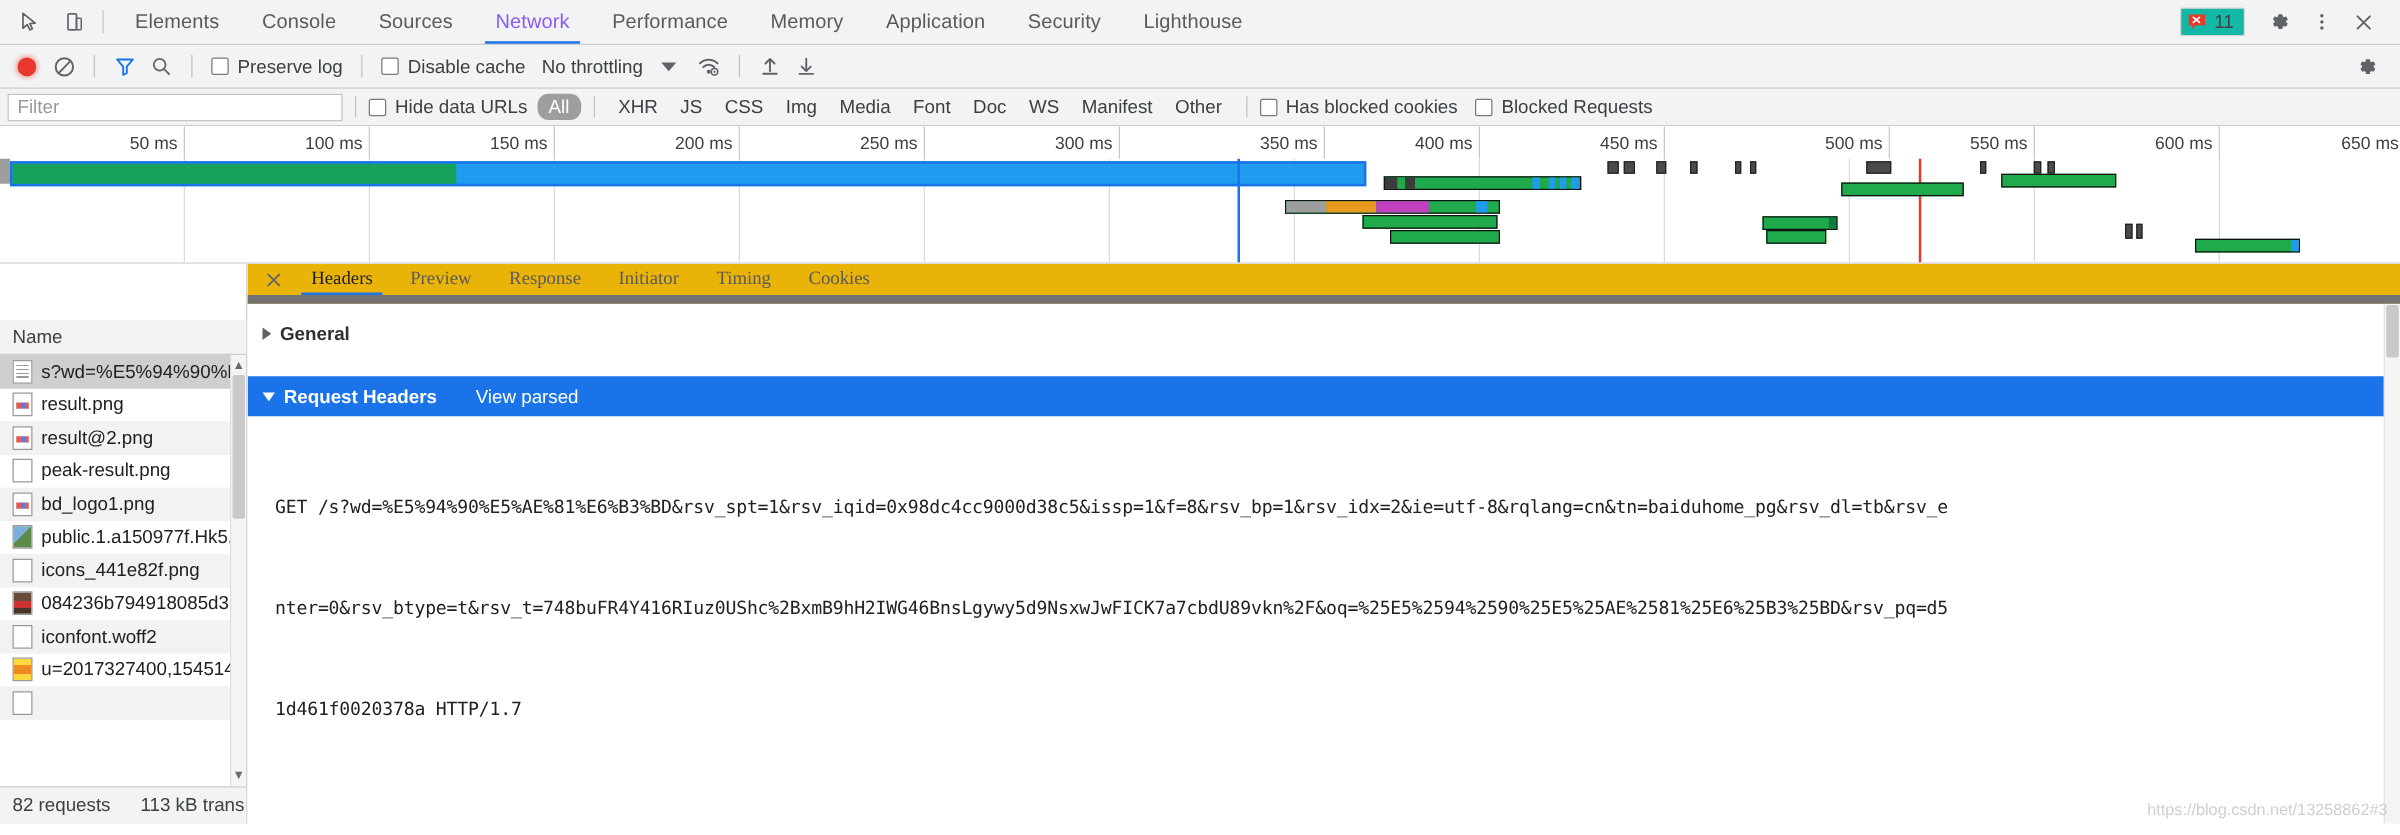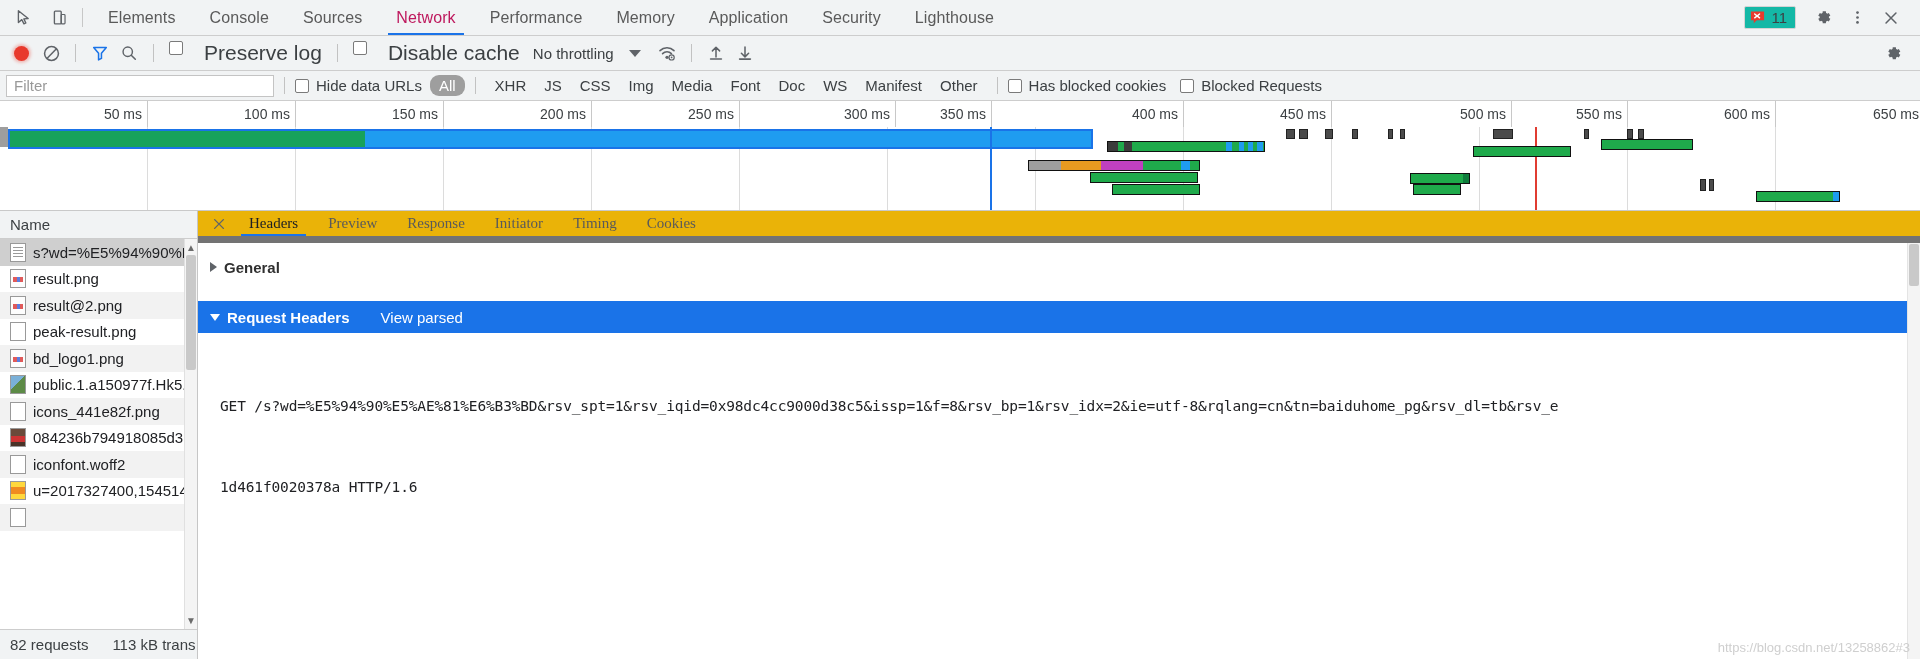--- a/index.html
+++ b/index.html
@@ -37,21 +37,21 @@
   .main-tabs { display: flex; align-items: stretch; }
   .main-tab {
     display: flex; align-items: center;
     padding: 0 17px;
     font-size: 16px;
     color: #5a5a5a;
     position: relative;
     white-space: nowrap;
     letter-spacing: .1px;
   }
-  .main-tab.active { color: #be185d; }
+  .main-tab.active { color: #8b5cf6; }
   .main-tab.active::after {
     content: ""; position: absolute;
     left: 9px; right: 9px; bottom: 0; height: 2px;
     background: #1a73e8;
   }
   .tb-right {
     margin-left: auto;
     display: flex; align-items: center;
     padding-right: 14px; gap: 4px;
   }
@@ -86,22 +86,22 @@
     box-shadow: 0 0 3px 2px rgba(232,57,44,.30);
     margin: 0 6px 0 4px;
   }
   .tbi {
     width: 26px; height: 26px;
     display: flex; align-items: center; justify-content: center;
     color: #5f6368;
   }
   .vline { width: 1px; height: 18px; background: #c2c2c2; margin: 0 8px; }
   .cbox-wrap {
-    display: flex; gap: 21px;
-    font-size: 21px; color: #3c4043;
+    display: flex; align-items: center; gap: 7px;
+    font-size: 15px; color: #3c4043;
     padding: 0 4px;
     white-space: nowrap;
   }
   .cbx {
     width: 14px; height: 14px;
     border: 1.6px solid #7a7a7a;
     border-radius: 2px;
     background: #fff;
     flex: none;
   }
@@ -218,21 +218,21 @@
     display: flex; flex-direction: column;
     background: #fff;
     position: relative;
   }
   .rl-head {
     height: 28px;
     background: #f1f3f4;
     border-bottom: 1px solid #cdcdcd;
     display: flex; align-items: center;
     padding-left: 10px;
-    font-size: 15px; color: #3c4043;
+    font-size: 15px; color: #3c4043; margin-top: 45px;
   }
   .rl-body { flex: 1; overflow: hidden; position: relative; }
   .rl-row {
     height: 26.5px;
     display: flex; align-items: center;
     gap: 7px; padding-left: 10px;
     font-size: 15px; color: #202124;
     white-space: nowrap;
     overflow: hidden;
   }
@@ -532,21 +532,21 @@
 </div>
 
 <div class="overview">
   <div class="ruler">
     <div class="tick" style="left:0;width:148px">50 ms</div>
     <div class="tick" style="left:148px;width:148px">100 ms</div>
     <div class="tick" style="left:296px;width:148px">150 ms</div>
     <div class="tick" style="left:444px;width:148px">200 ms</div>
     <div class="tick" style="left:592px;width:148px">250 ms</div>
     <div class="tick" style="left:748px;width:148px">300 ms</div>
-    <div class="tick" style="left:844px;width:148px">350 ms</div>
+    <div class="tick" style="left:912px;width:148px">350 ms</div>
     <div class="tick" style="left:1036px;width:148px">400 ms</div>
     <div class="tick" style="left:1184px;width:148px">450 ms</div>
     <div class="tick" style="left:1364px;width:148px">500 ms</div>
     <div class="tick" style="left:1480px;width:148px">550 ms</div>
     <div class="tick" style="left:1628px;width:148px">600 ms</div>
     <div class="tick" style="left:1776px;width:148px;border-right:0">650 ms</div>
   </div>
 
   <div class="ov-body">
     <div class="ov-grid" style="left:0;width:148px"></div>
@@ -704,21 +704,22 @@
       <div style="height:9px"></div>
       <div style="height:9px"></div>
       <div class="sec-head hl">
         <span class="tri"></span>
         <span>Request Headers</span>
         <span class="view-parsed">View parsed</span>
       </div>
 
       <div class="raw-block">
         <div class="ln">GET /s?wd=%E5%94%90%E5%AE%81%E6%B3%BD&amp;rsv_spt=1&amp;rsv_iqid=0x98dc4cc9000d38c5&amp;issp=1&amp;f=8&amp;rsv_bp=1&amp;rsv_idx=2&amp;ie=utf-8&amp;rqlang=cn&amp;tn=baiduhome_pg&amp;rsv_dl=tb&amp;rsv_e</div>
-        <div class="ln">1d461f0020378a HTTP/1.6</div>
+        <div class="ln">nter=0&amp;rsv_btype=t&amp;rsv_t=748buFR4Y416RIuz0UShc%2BxmB9hH2IWG46BnsLgywy5d9NsxwJwFICK7a7cbdU89vkn%2F&amp;oq=%25E5%2594%2590%25E5%25AE%2581%25E6%25B3%25BD&amp;rsv_pq=d5</div>
+        <div class="ln">1d461f0020378a HTTP/1.7</div>
         
         
         
         
         
       </div>
 
       <div class="dt-scroll">
         <div class="dt-thumb"></div>
       </div>

